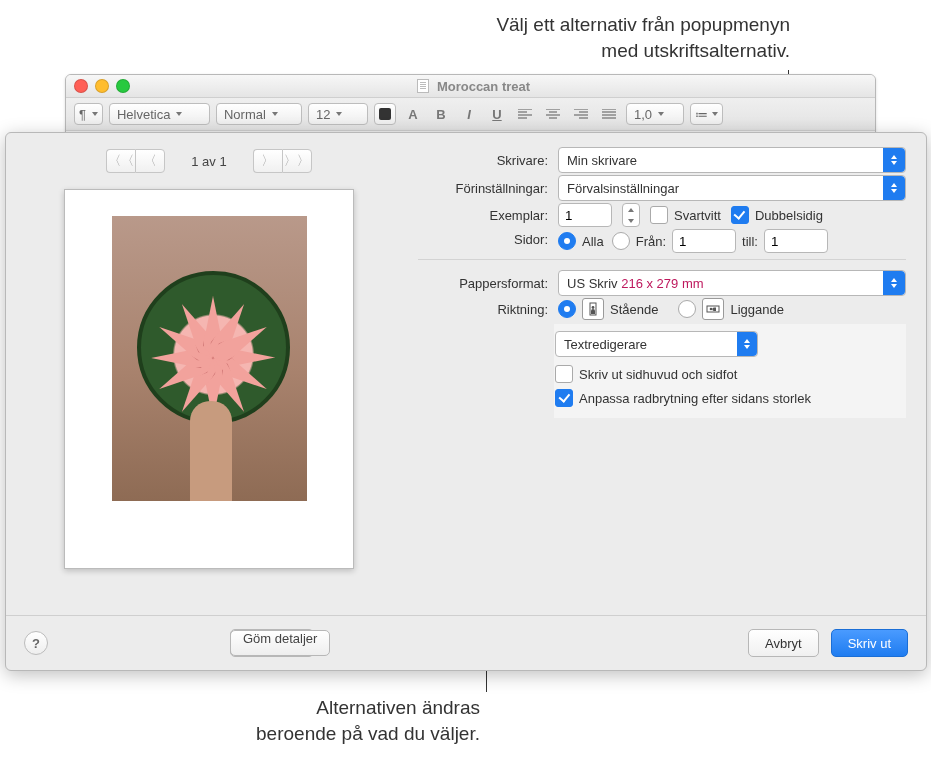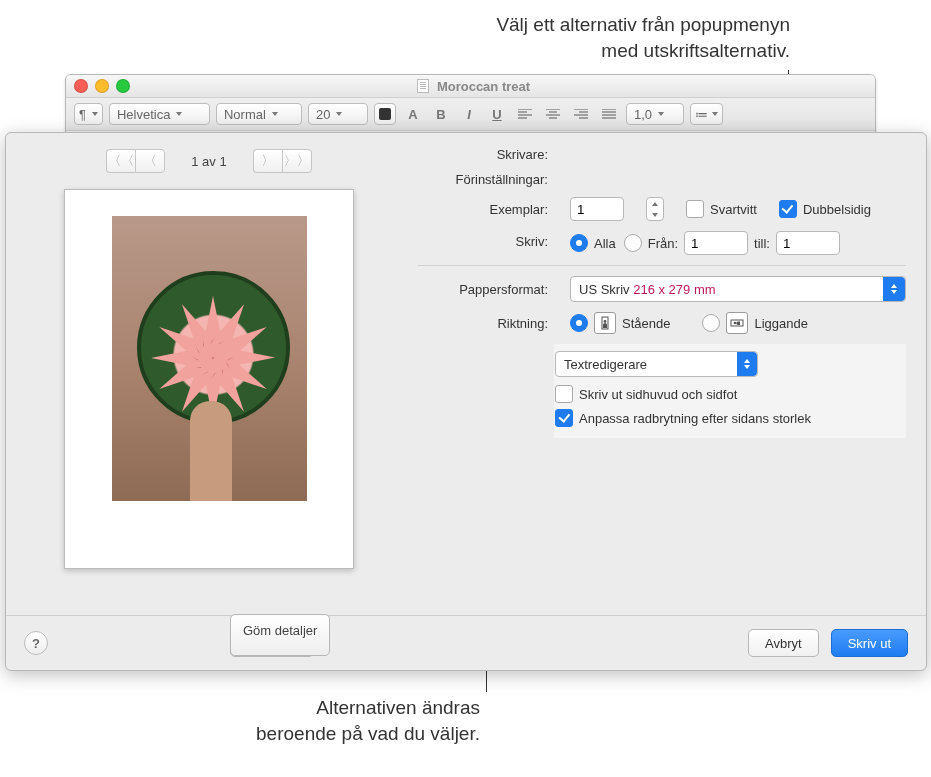--- a/index.html
+++ b/index.html
@@ -168,21 +168,21 @@
   }
   .thumb-arm{
     position:absolute;left:78px;bottom:0;width:42px;height:100px;background:#c79b7e;border-radius:20px 20px 0 0;
   }
 
   .settings-pane {
     flex:1;
     padding: 14px 20px 10px 6px;
   }
   .row{
-    display:flex;align-items:center;margin-bottom:10px;gap:22px;
+    display:flex;align-items:center;margin-bottom:2px;gap:10px;
   }
   .row label.lab{
     width: 130px;
     text-align:right;
     color:#333;
   }
   .select {
     flex:1;
     height:24px;
     background:#fff;
@@ -256,21 +256,21 @@
   }
   .btn.primary{
     background:linear-gradient(#4a9bff,#1f7cf0);border-color:#1a6ed6;color:#fff;font-weight:500;
   }
   .pdf-btn .dd-cap{
     width:18px;height:18px;background:#1f7cf0;border-radius:3px;display:flex;align-items:center;justify-content:center;
   }
   .pdf-btn .dd-cap::after{content:"";width:0;height:0;border-left:3px solid transparent;border-right:3px solid transparent;border-top:4px solid #fff;}
 
   .hide-details{
-    height:24px;padding:8px 12px;border:1px solid #b7b7b7;border-radius:5px;background:linear-gradient(#fff,#eee);
+    height:24px;padding:0 12px;border:1px solid #b7b7b7;border-radius:5px;background:linear-gradient(#fff,#eee);
     position:absolute;left:224px;bottom:14px;color:#444;
   }
 
   .center-thumb-spokes .spoke:nth-child(1){transform:rotate(0deg);}
   .center-thumb-spokes .spoke:nth-child(2){transform:rotate(30deg);}
   .center-thumb-spokes .spoke:nth-child(3){transform:rotate(60deg);}
   .center-thumb-spokes .spoke:nth-child(4){transform:rotate(90deg);}
   .center-thumb-spokes .spoke:nth-child(5){transform:rotate(120deg);}
   .center-thumb-spokes .spoke:nth-child(6){transform:rotate(150deg);}
   .center-thumb-spokes .spoke:nth-child(7){transform:rotate(180deg);}
@@ -309,21 +309,21 @@
       </div>
     <div class="tb-pill" style="width:85px">
         <span>Helvetica</span>
         <span class="chev"></span>
       </div>
     <div class="tb-pill" style="width:70px">
         <span>Normal</span>
         <span class="chev"></span>
       </div>
     <div class="tb-pill" style="width:44px">
-        <span>20</span>
+        <span>12</span>
         <span class="chev"></span>
       </div>
     <div class="tb-pill small">
         <span class="sq"></span>
       </div>
     <div class="tb-btn redA">A</div>
     <div class="tb-btn">B</div>
     <div class="tb-btn" style="font-style:italic">I</div>
     <div class="tb-btn" style="text-decoration:underline">U</div>
     <div class="tb-btn">
@@ -391,42 +391,50 @@
             </div>
           </div>
           <div class="thumb-arm"></div>
         </div>
       </div>
     </div>
 
     <div class="settings-pane">
       <div class="row">
         <label class="lab">Skrivare:</label>
+        <div class="select">
+          <span>Min skrivare</span>
+          <span class="dd-cap"></span>
+        </div>
       </div>
       <div class="row">
         <label class="lab">Förinställningar:</label>
+        <div class="select">
+          <span>Förvalsinställningar</span>
+          <span class="dd-cap"></span>
+        </div>
       </div>
       <div class="row">
         <label class="lab">Exemplar:</label>
         <input class="mini-input" value="1" style="">
         <div class="stepper">
             <span class="up"></span>
             <span class="dn"></span>
           </div>
         <div class="chk-wrap">
           <span class="check"></span>
             <span>Svartvitt</span>
         </div>
         <div class="chk-wrap">
           <span class="check on"></span>
             <span>Dubbelsidig</span>
         </div>
       </div>
       <div class="row" style="align-items:flex-start;">
-        <label class="lab" style="padding-top:3px">Skriv:</label>
+        <label class="lab" style="padding-top:3px">Sidor:</label>
         <div style="display:flex;flex-direction:row;gap:8px;">
           <div class="radio-wrap">
             <span class="radio on"></span>
               <span>Alla</span>
           </div>
           <div class="radio-wrap">
             <span class="radio"></span>
             <span>Från:</span>
             <input class="mini-input" style="width: 50px;" value="1">
             <span>till:</span>

